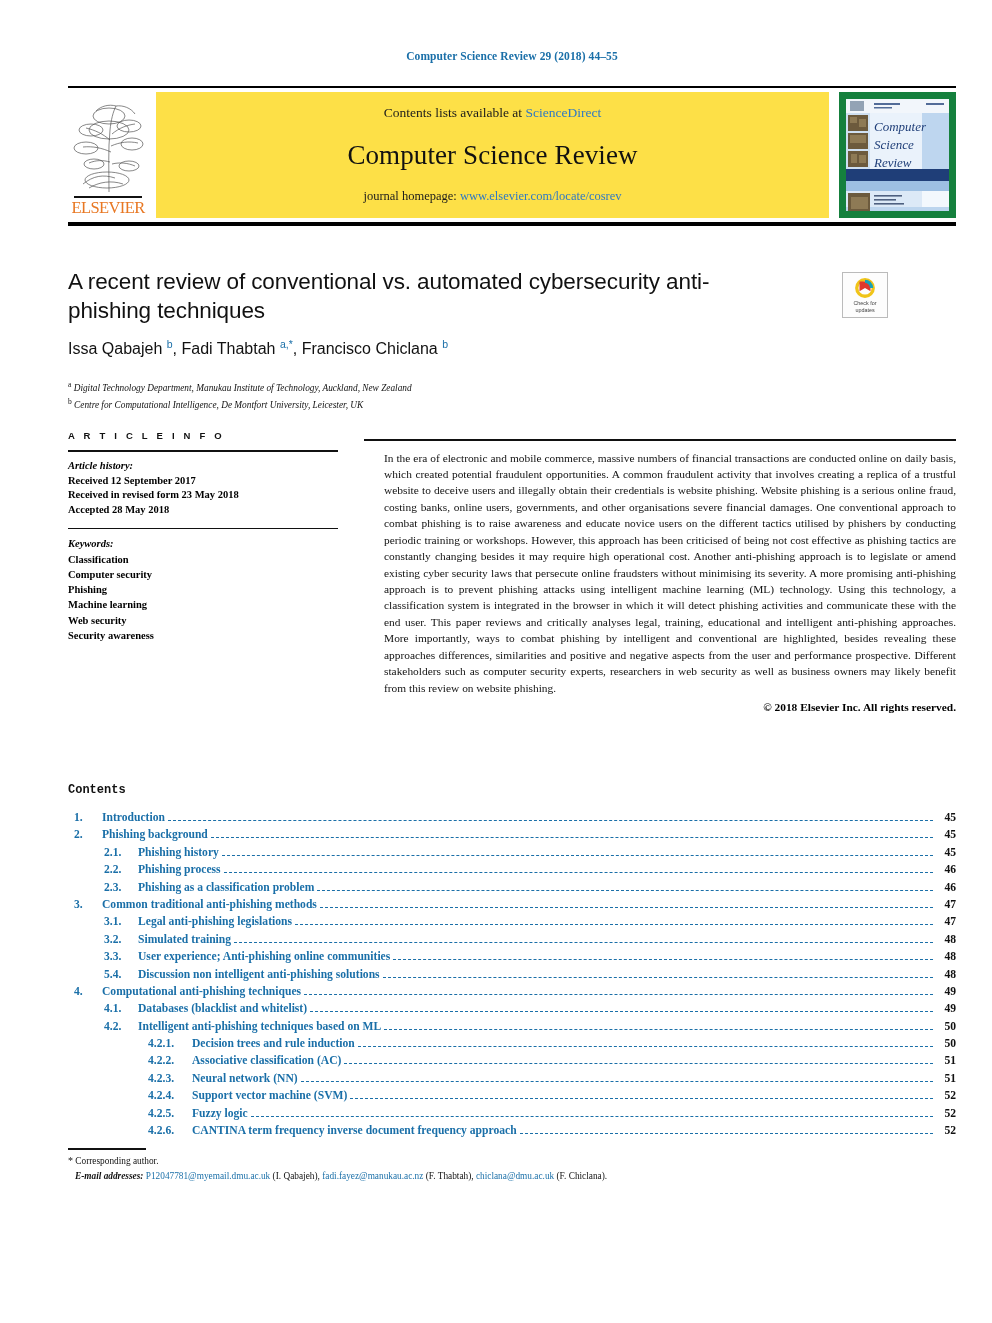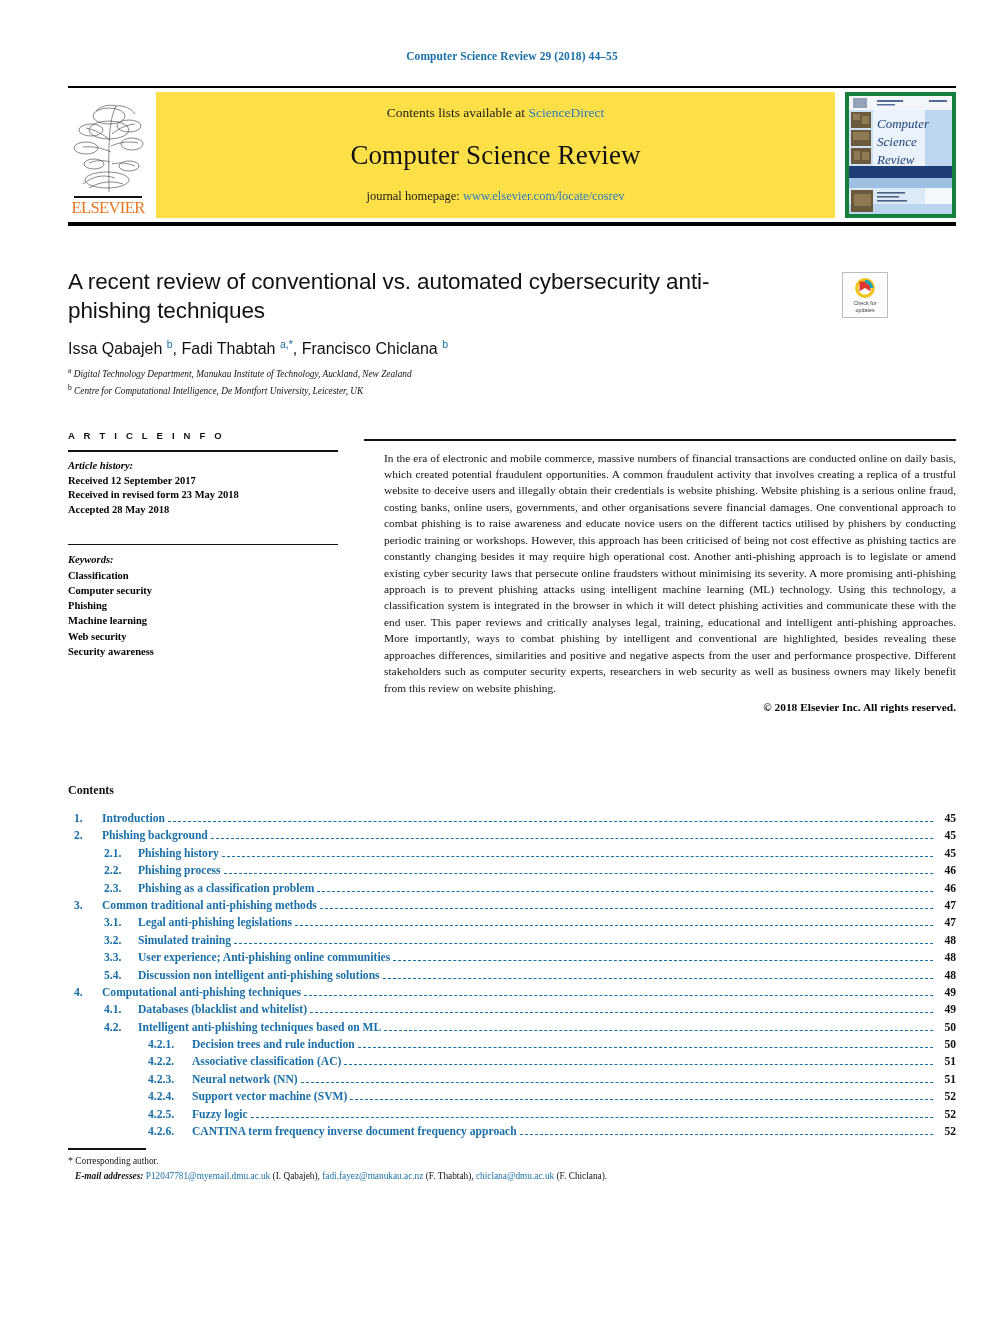--- a/index.html
+++ b/index.html
@@ -101,21 +101,21 @@
   }
   .homepage-line {
     font-size: 12.5px;
     color: #1b1b1b;
   }
   .homepage-line .url { color: #2f79c4; }
   .cover-thumb {
     flex: 0 0 103px;
     width: 103px;
     position: relative;
-    border: 4px solid #15803d;
+    border: 7px solid #15803d;
     background: #86efac;
     overflow: hidden;
   }
   .masthead-rule-bottom {
     height: 4px;
     background: #000;
     width: 100%;
     margin-top: 4px;
   }
 
@@ -135,21 +135,21 @@
     letter-spacing: -0.1px;
   }
   .authors {
     font-family: "Liberation Sans", sans-serif;
     font-size: 16px;
     margin-top: 12px;
     color: #111;
   }
   .authors sup { color: #1a6fa8; font-size: 10.5px; }
   .affils {
-    margin-top: 7px;
+    margin-top: 21px;
     font-size: 9.3px;
     font-style: italic;
     line-height: 1.5;
     color: #111;
   }
   .affils sup { font-style: normal; font-size: 7.5px; }
 
   
   .crossmark {
     position: absolute;
@@ -191,21 +191,21 @@
   }
   .hrule {
     height: 1.6px;
     background: #111;
     margin-top: 9px;
   }
   .hrule.thin { height: 1.2px; }
   .info-group { margin-top: 7px; font-size: 10.5px; line-height: 1.42; }
   .info-group .lbl { font-style: italic; font-weight: bold; }
   .info-group .row { font-weight: bold; }
-  .kw-block { margin-top: 26px; }
+  .kw-block { margin-top: 10px; }
   .kw-block .hrule { margin-top: 0; }
   .kw-list { margin-top: 7px; font-size: 10.5px; line-height: 1.45; font-weight: bold; }
   .kw-list .lbl { font-style: italic; }
 
   .abstract-body {
     margin-top: 9px;
     font-size: 11.4px;
     line-height: 1.44;
     text-align: justify;
     color: #111;
@@ -219,21 +219,21 @@
     font-weight: 600;
   }
 
   
   .contents-wrap {
     position: absolute;
     left: 52px; top: 783px;
     width: 888px;
   }
   .contents-title {
-    font-family: Liberation Serif, serif;
+    font-family: Liberation Mono, monospace;
     font-size: 12px;
     font-weight: bold;
     color: #111;
   }
   .toc { margin-top: 12px; }
   .toc-row {
     display: flex;
     align-items: baseline;
     font-size: 11.6px;
     font-weight: bold;

